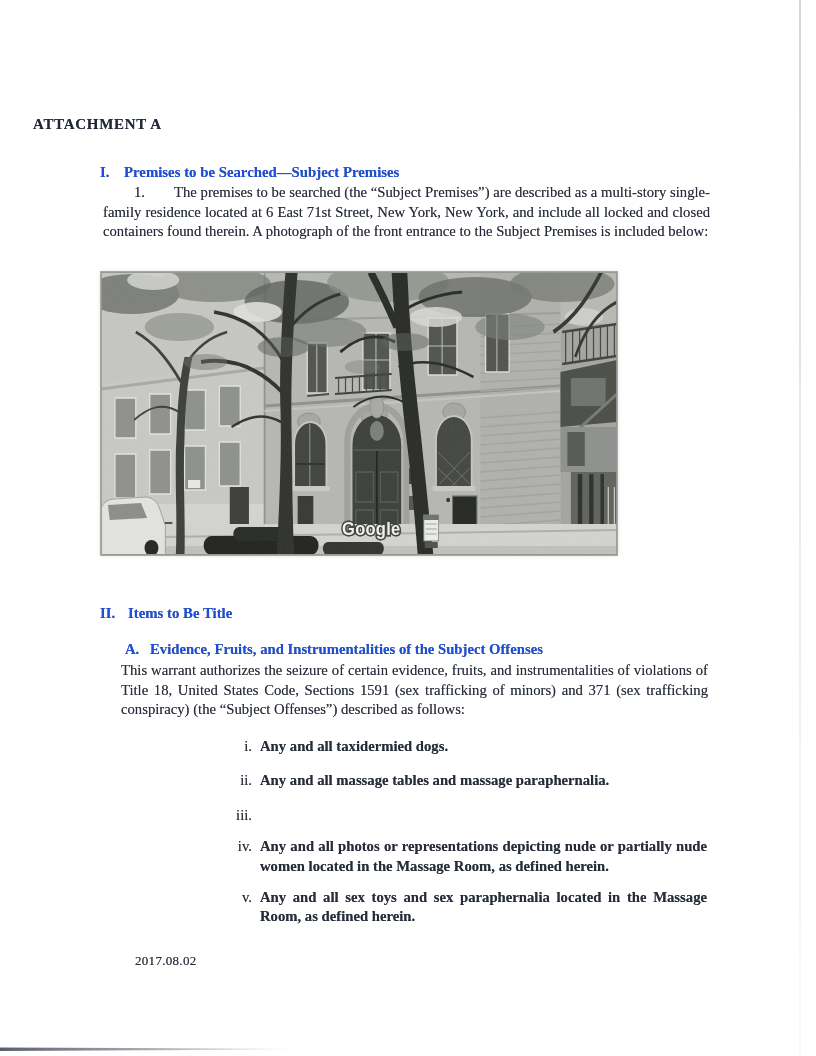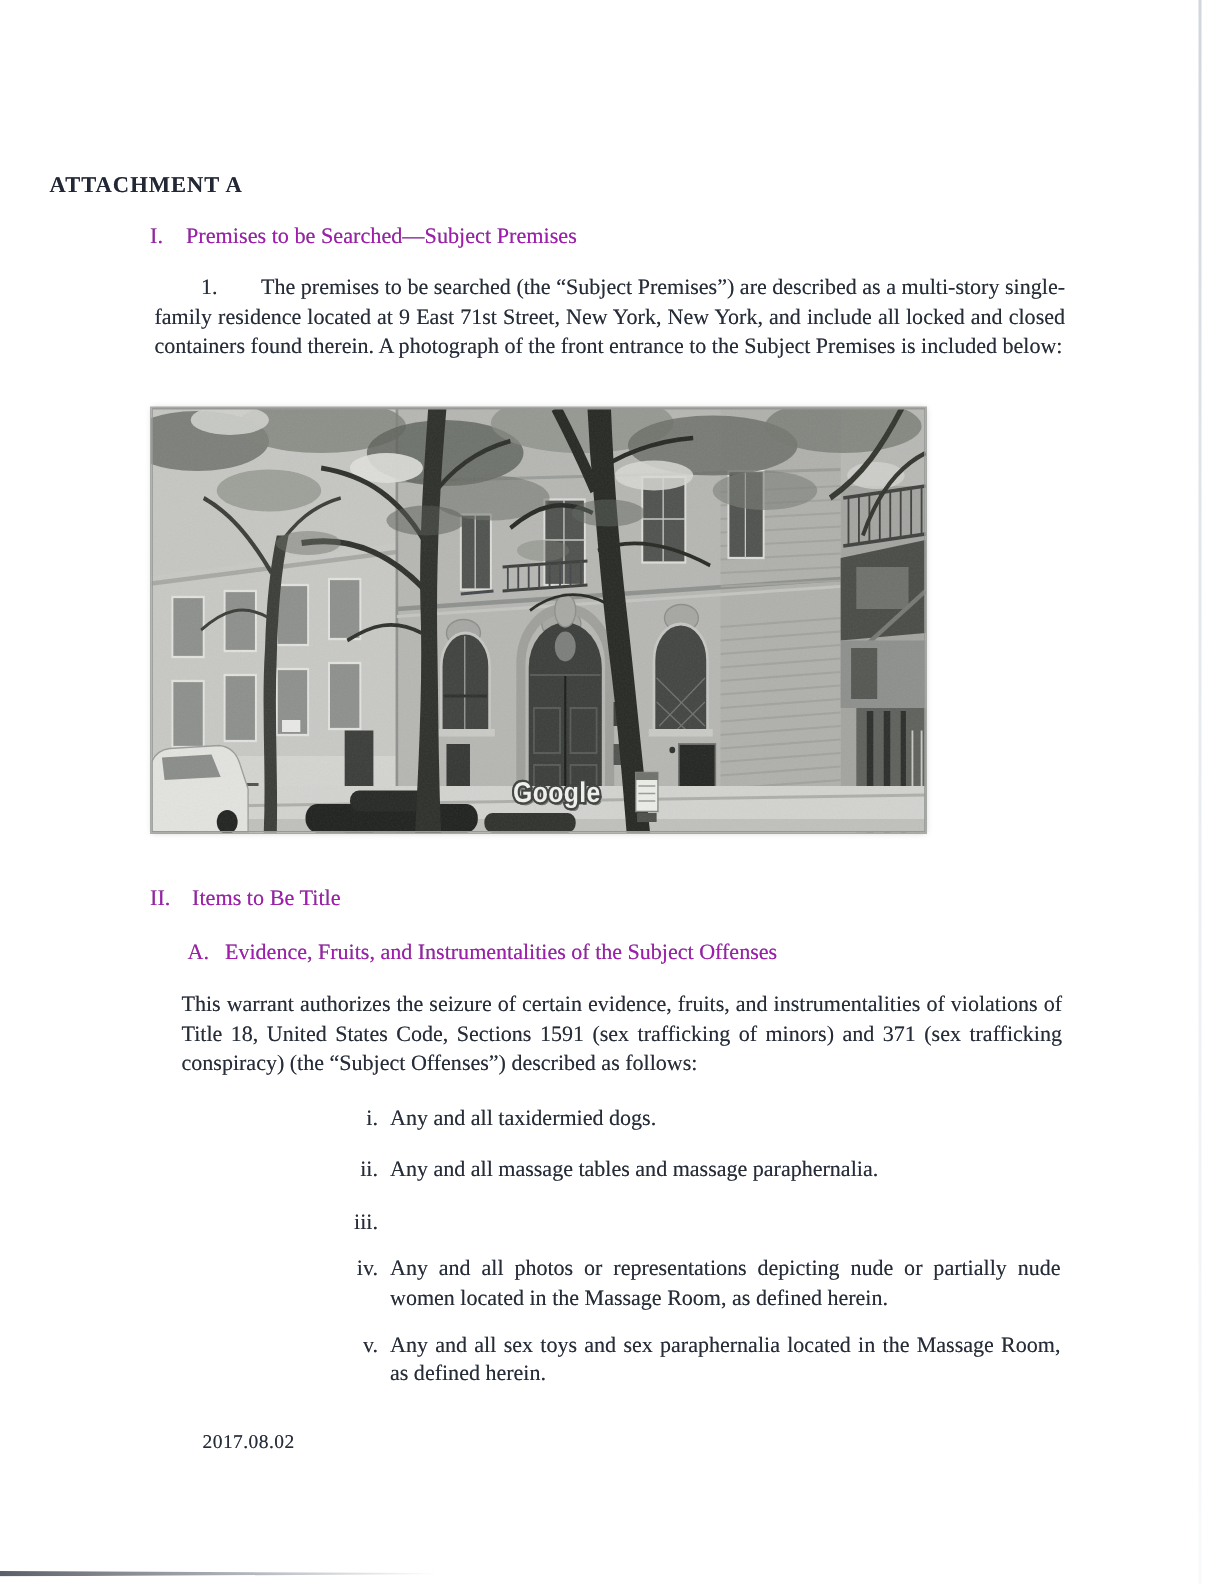--- a/index.html
+++ b/index.html
@@ -7,21 +7,21 @@
     position:relative; width:816px; height:1056px; background:#ffffff;
     font-family:"Liberation Serif", serif; color:#262c38; overflow:hidden;
     text-shadow: 0 0 0.4px rgba(38,44,56,0.55);
   }
   .doc-title {
     position:absolute; top:116px; left:0; width:100%; text-align:left;
     font-weight:bold; font-size:15px; letter-spacing:0.7px; color:#20263200;
     color:#212734;
     padding-left:33px;
   }
-  .h-sec { position:absolute; font-weight:normal; font-size:14.8px; color:#a21caf; }
+  .h-sec { position:absolute; font-weight:bold; font-size:14.8px; color:#1d4ed8;margin-top:14px; }
   .h1 { top:150px; left:100px; }
   .h2 { top:591px; left:100px; }
   .hA { top:627px; left:125px; font-size:14.7px; }
   .hnum-1 { display:inline-block; width:24px; }
   .hnum-2 { display:inline-block; width:28px; }
   .hnum-a { display:inline-block; width:25px; }
   .para1 {
     position:absolute; top:183px; left:103px; width:607px; margin:0;
     font-size:14.7px; line-height:19.6px; text-align:justify;
   }
@@ -32,21 +32,21 @@
     background:#c6c7c3;
   }
   .photo-wrap svg { display:block; width:100%; height:100%; }
   .intro {
     position:absolute; top:661px; left:121px; width:587px; margin:0;
     font-size:14.7px; line-height:19.6px; text-align:justify;
   }
   .items { position:absolute; top:737px; left:206px; width:501px; }
   .item { display:flex; font-size:14.7px; line-height:19.4px; }
   .item .inum { flex:none; width:46px; text-align:right; padding-right:8px; }
-  .item .itext { flex:1; text-align:justify; }
+  .item .itext { flex:1; text-align:justify;font-weight:bold; }
   .item:nth-child(1), .item:nth-child(2) { margin-bottom:15px; }
   .item:nth-child(3), .item:nth-child(4) { margin-bottom:12px; }
   .footer-date { position:absolute; top:953px; left:95px; font-size:13px; letter-spacing:0.3px;margin-left:40px; }
   .artifact-bottom {
     position:absolute; left:0; top:1047px; width:292px; height:4px;
     background:linear-gradient(to right, rgba(72,78,90,0.9), rgba(110,118,130,0.55) 55%, rgba(150,158,170,0) 100%);
     clip-path:polygon(0 10%, 100% 42%, 100% 62%, 0 98%);
   }
   .artifact-right {
     position:absolute; left:799px; top:0; width:2px; height:100%;
@@ -58,21 +58,21 @@
 
 <div class="page">
 
   <div class="doc-title">ATTACHMENT A</div>
 
   <div class="h-sec h1">
     <span class="hnum-1">I.</span><span>Premises to be Searched—Subject Premises</span>
   </div>
 
   <p class="para1">
-    <span class="pnum">1.</span><span>The premises to be searched (the “Subject Premises”) are described as a multi-story single-family residence located at 9 East 71st Street, New York, New York, and include all locked and closed containers found therein.  A photograph of the front entrance to the Subject Premises is included below:</span>
+    <span class="pnum">1.</span><span>The premises to be searched (the “Subject Premises”) are described as a multi-story single-family residence located at 6 East 71st Street, New York, New York, and include all locked and closed containers found therein.  A photograph of the front entrance to the Subject Premises is included below:</span>
   </p>
 
   <div class="photo-wrap">
     <svg viewBox="0 0 593 283" preserveAspectRatio="none">
       <defs>
         <filter id="grainF" x="0" y="0" width="100%" height="100%">
           <feTurbulence type="fractalNoise" baseFrequency="0.85" numOctaves="2" stitchTiles="stitch"></feTurbulence>
           <feColorMatrix type="saturate" values="0"></feColorMatrix>
         </filter>
       </defs>

